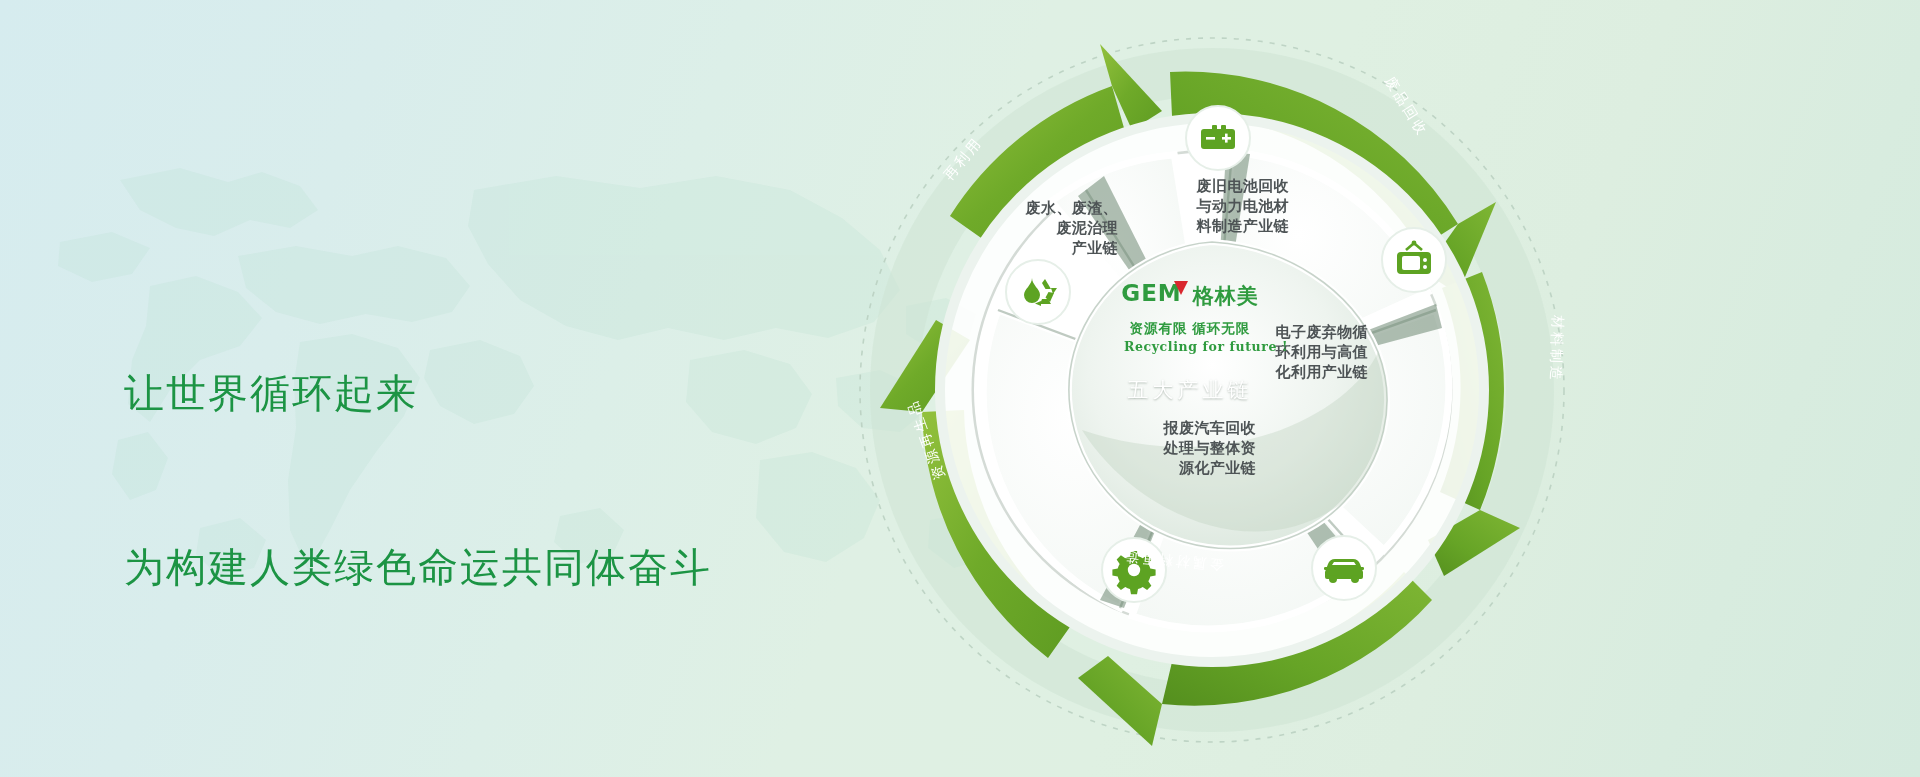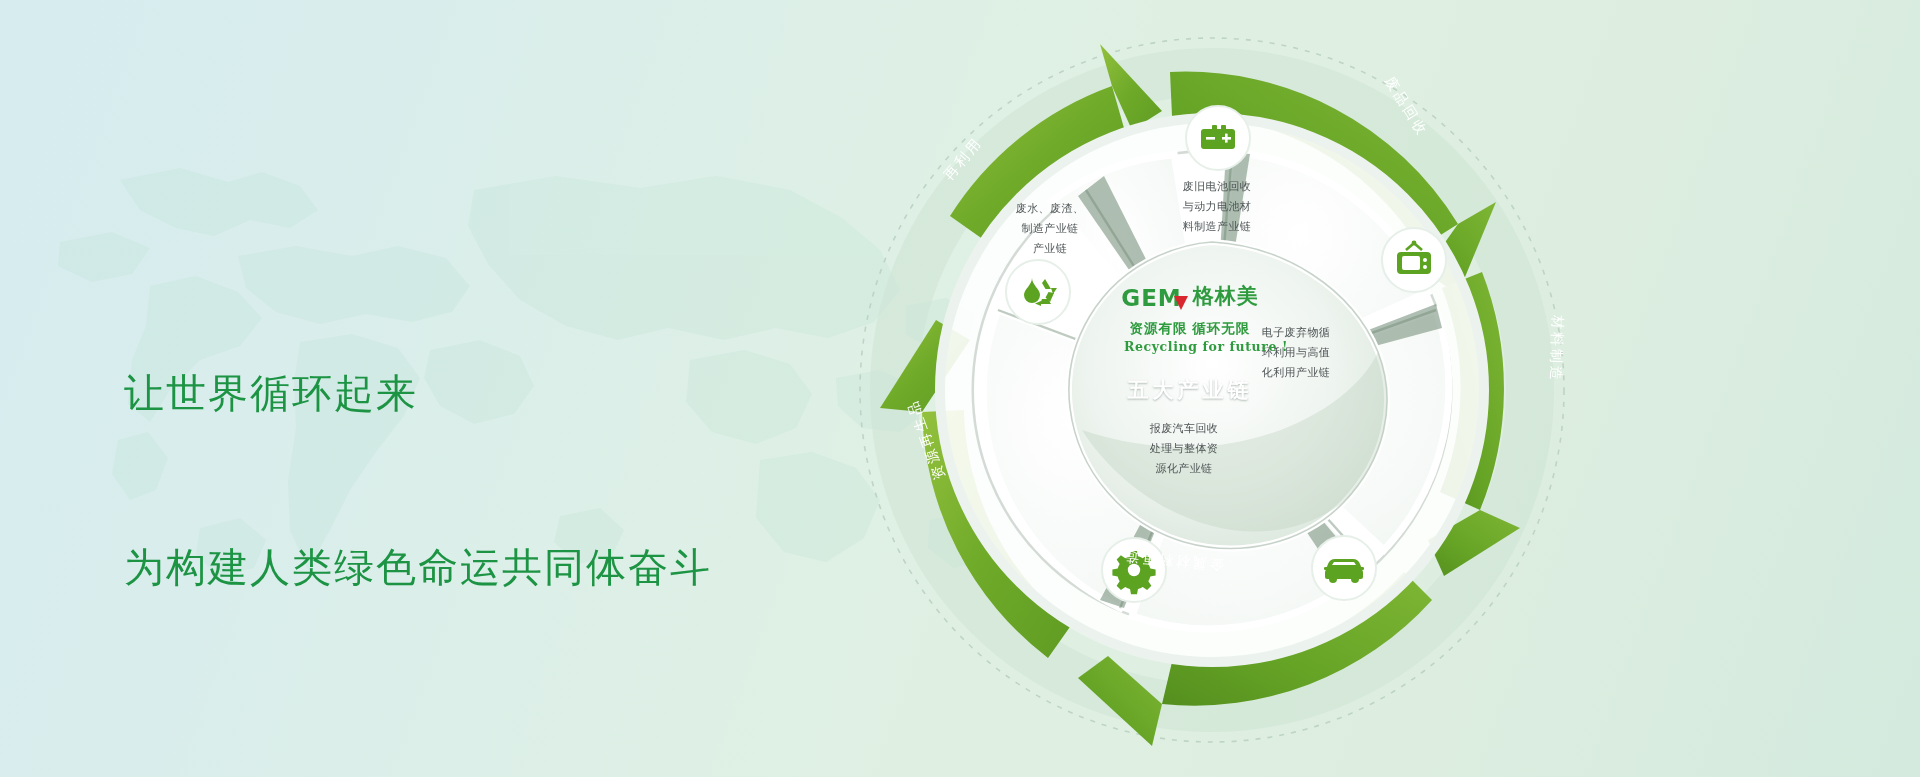--- a/index.html
+++ b/index.html
@@ -28,48 +28,48 @@
   }
   #headline .ln{display:block;}
   
   #diagram{
     position:absolute;left:832px;top:10px;width:760px;height:760px;
   }
   #diagram svg{display:block;}
   .chain-lbl{
     position:absolute;
     color:#4e5456;
-    font-size:11px;line-height:20px;
-    text-align:center;
+    font-size:15px;line-height:20px;
+    text-align:right;
     letter-spacing:.4px;
     white-space:pre-line;
-    font-weight:400;
+    font-weight:700;
   }
   
   #centre{
     position:absolute;left:248px;top:272px;width:220px;text-align:center;
   }
-  #logoRow{display:flex;align-items:flex-end;justify-content:center;gap:5px;}
+  #logoRow{display:flex;align-items:flex-start;justify-content:center;gap:5px;}
   #gemText{
     font-family:"DejaVu Sans",sans-serif;
     font-weight:bold;font-size:23px;letter-spacing:1px;color:#2f9b3f;
     line-height:1;
   }
   #gemRedTri{
     width:0;height:0;border-left:7px solid transparent;border-right:7px solid transparent;
     border-top:14px solid #d9272e;margin-left:-13px;margin-top:-1px;
   }
   #gemCn{font-size:21px;font-weight:bold;color:#2f9b3f;letter-spacing:1px;}
   #slogan1{font-size:13.5px;color:#2f9b3f;letter-spacing:1px;margin-top:10px;font-weight:bold;}
   #slogan2{
     font-family:"DejaVu Serif",serif;
     font-size:12.5px;color:#2f9b3f;letter-spacing:.6px;margin-top:1px;font-weight:bold;padding-left:32px;
   }
   #fiveChains{
-    margin-top:22px;font-size:21px;font-weight:bold;color:#ffffff;letter-spacing:4px;
+    margin-top:22px;font-size:21px;font-weight:normal;color:#ffffff;letter-spacing:4px;
     text-shadow:0 1px 2px rgba(90,110,95,.45);
   }
   .arc-lbl{
     position:absolute;color:#ffffff;font-size:14px;letter-spacing:3px;
     font-weight:500;white-space:nowrap;
   }
 </style>
 </head>
 <body>
 
@@ -273,21 +273,21 @@
       </g>
     </svg>
 
     <div class="arc-lbl" style="left:106px;top:140px;transform:rotate(-50deg);">再利用</div>
     <div class="arc-lbl" style="left:540px;top:88px;transform:rotate(58deg);">废品回收</div>
     <div class="arc-lbl" style="left:690px;top:330px;transform:rotate(92deg);">材料制造</div>
     <div class="arc-lbl" style="left:290px;top:541px;transform:rotate(185deg);">金属材料再造</div>
     <div class="arc-lbl" style="left:52px;top:420px;transform:rotate(250deg);">资源再生品</div>
 
     <div class="chain-lbl" style="left:150px;top:188px;width:136px;">废水、废渣、
-制造产业链
+废泥治理
 产业链</div>
     <div class="chain-lbl" style="left:313px;top:166px;width:144px;">废旧电池回收
 与动力电池材
 料制造产业链</div>
     <div class="chain-lbl" style="left:280px;top:408px;width:144px;">报废汽车回收
 处理与整体资
 源化产业链</div>
     <div class="chain-lbl" style="left:392px;top:312px;width:144px;">电子废弃物循
 环利用与高值
 化利用产业链</div>

